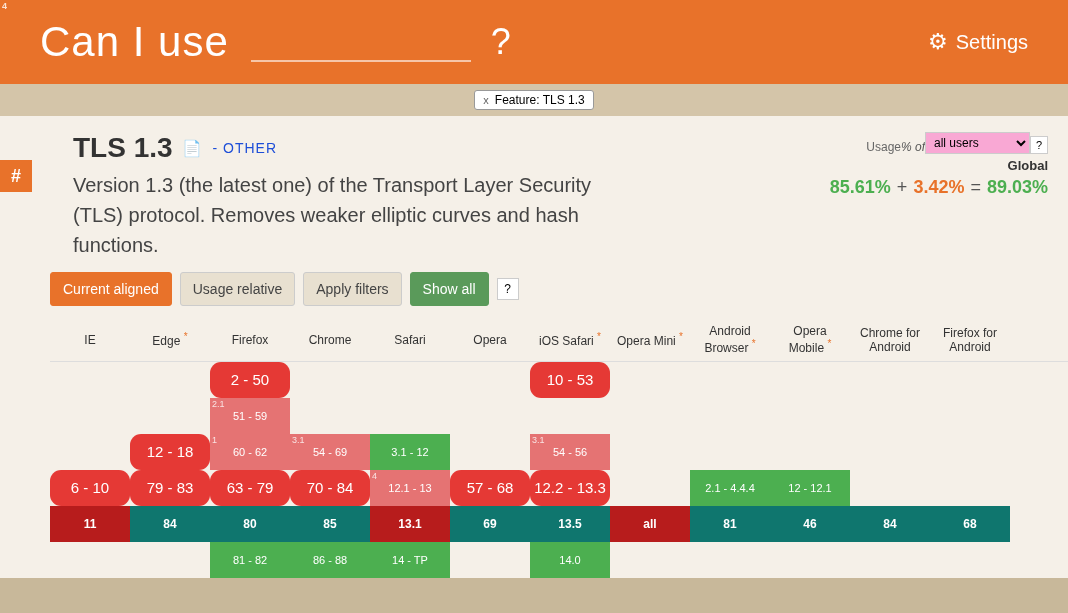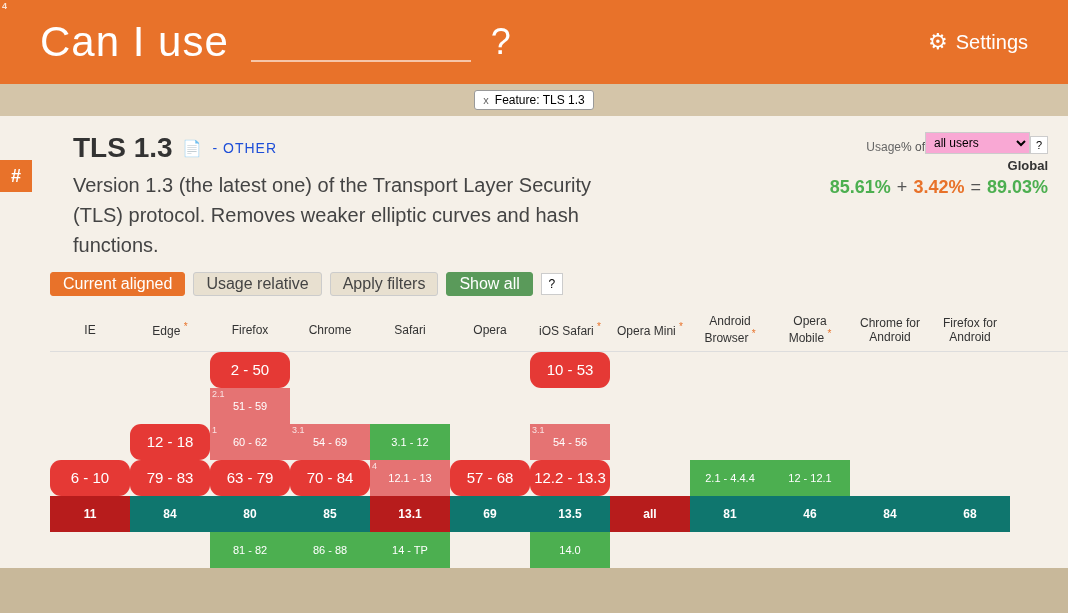--- a/index.html
+++ b/index.html
@@ -132,20 +132,21 @@
       font-size: 12px;
     }
     .usage-scope {
       color: #333;
       font-size: 13px;
       font-weight: bold;
     }
     .usage-percent-of {
       color: #555;
       font-size: 12px;
+      font-style: italic;
     }
     .users-select {
       font-size: 12px;
       border: 1px solid #ccc;
       padding: 2px 4px;
       background: #f9a8d4;
     }
     .question-btn {
       background: white;
       border: 1px solid #ccc;
@@ -171,22 +172,22 @@
     .stat-total { color: #4caf50; font-weight: bold; }
 
     
     .filter-bar {
       padding: 0 20px 12px 50px;
       display: flex;
       align-items: center;
       gap: 8px;
     }
     .filter-btn {
-      padding: 2px 12px;
-      font-size: 16px;
+      padding: 8px 12px;
+      font-size: 14px;
       border: 1px solid #ccc;
       background: #e8e0d0;
       cursor: pointer;
       border-radius: 3px;
       color: #444;
     }
     .filter-btn.active {
       background: #e8722a;
       color: white;
       border-color: #e8722a;

